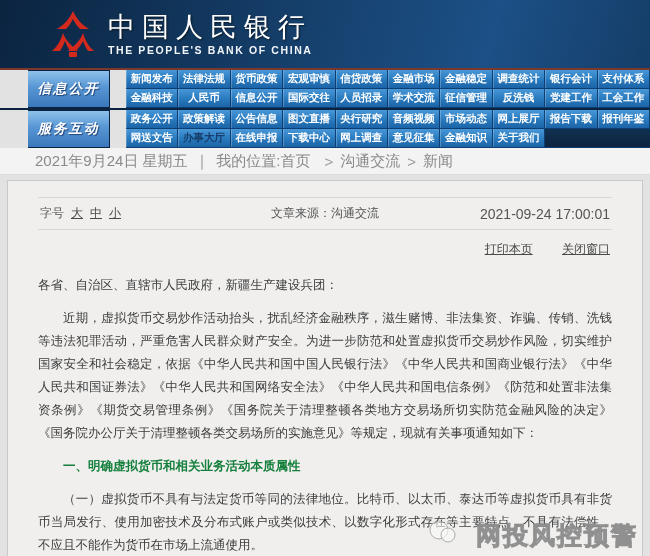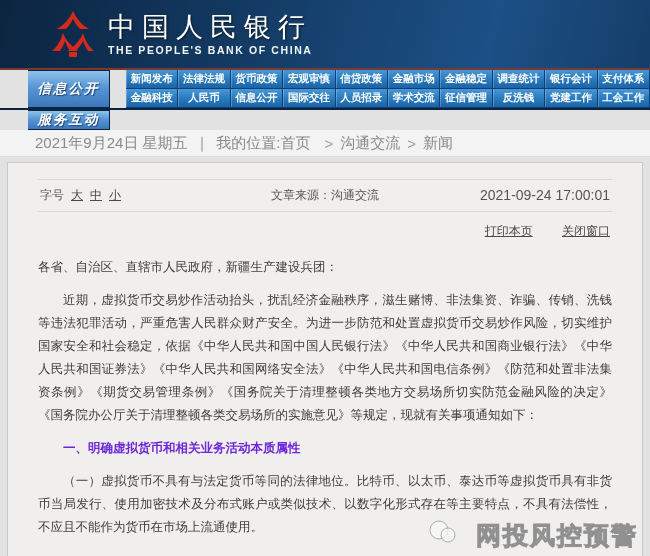--- a/index.html
+++ b/index.html
@@ -90,21 +90,21 @@
     position: relative;
   }
   .article-title {
     text-align: center;
     font-family: "Liberation Serif", "DejaVu Serif", serif;
     font-size: 15.5px; font-weight: bold; color: #222222;
     letter-spacing: 1px;
     padding: 10px 0 18px;
   }
   .meta-row {
-    display: flex; 
+    display: flex; align-items: center;
     border-top: 1px solid #d8d8d8;
     border-bottom: 1px solid #d8d8d8;
     padding: 7px 2px;
     font-size: 12px; color: #555555;
   }
   .meta-left  { flex: 1; display: flex; align-items: center; gap: 7px; }
   .meta-mid   { flex: 1.4; text-align: center; }
   .meta-right { flex: 1; text-align: right; font-size: 14px; }
   .fs-link { color: #4a4a4a; text-decoration: underline; cursor: pointer; }
   .tools-row {
@@ -118,21 +118,21 @@
 
   
   .article-body { margin-top: 10px; }
   .article-body p {
     font-size: 12.5px; line-height: 23px; color: #3d3d3d;
     text-indent: 2em;
     margin-bottom: 10px;
     text-align: justify;
   }
   .article-body p.salutation { text-indent: 0; }
-  .article-body p.sec-heading { font-weight: bold; color: #6d28d9; }
+  .article-body p.sec-heading { font-weight: bold; color: #15803d; }
 
   
   .watermark {
     position: absolute; right: 12px; bottom: 4px;
     display: flex; align-items: flex-start;
     pointer-events: none;
     gap: 16px;
   }
   .wm-logo { width: 30px; height: 26px; margin-right: 2px; opacity: .85; }
   .wm-text {
@@ -184,20 +184,41 @@
       <a class="nav-cell">学术交流</a>
       <a class="nav-cell">征信管理</a>
       <a class="nav-cell">反洗钱</a>
       <a class="nav-cell">党建工作</a>
       <a class="nav-cell">工会工作</a>
     </div>
   </div>
 
   <div class="nav-block">
     <div class="nav-label">服务互动</div>
+    <div class="nav-grid">
+      <a class="nav-cell">政务公开</a>
+      <a class="nav-cell">政策解读</a>
+      <a class="nav-cell">公告信息</a>
+      <a class="nav-cell">图文直播</a>
+      <a class="nav-cell">央行研究</a>
+      <a class="nav-cell">音频视频</a>
+      <a class="nav-cell">市场动态</a>
+      <a class="nav-cell">网上展厅</a>
+      <a class="nav-cell">报告下载</a>
+      <a class="nav-cell">报刊年鉴</a>
+      <a class="nav-cell">网送文告</a>
+      <a class="nav-cell dim">办事大厅</a>
+      <a class="nav-cell">在线申报</a>
+      <a class="nav-cell">下载中心</a>
+      <a class="nav-cell">网上调查</a>
+      <a class="nav-cell">意见征集</a>
+      <a class="nav-cell">金融知识</a>
+      <a class="nav-cell">关于我们</a>
+      <div class="nav-filler"></div>
+    </div>
   </div>
 
 </div>
 
 <div class="crumbbar">
   <span class="piece">2021年9月24日 星期五</span>
   <span class="piece">｜</span>
   <a class="piece">我的位置:首页</a>
   <span class="gt">&gt;</span>
   <a>沟通交流</a>

